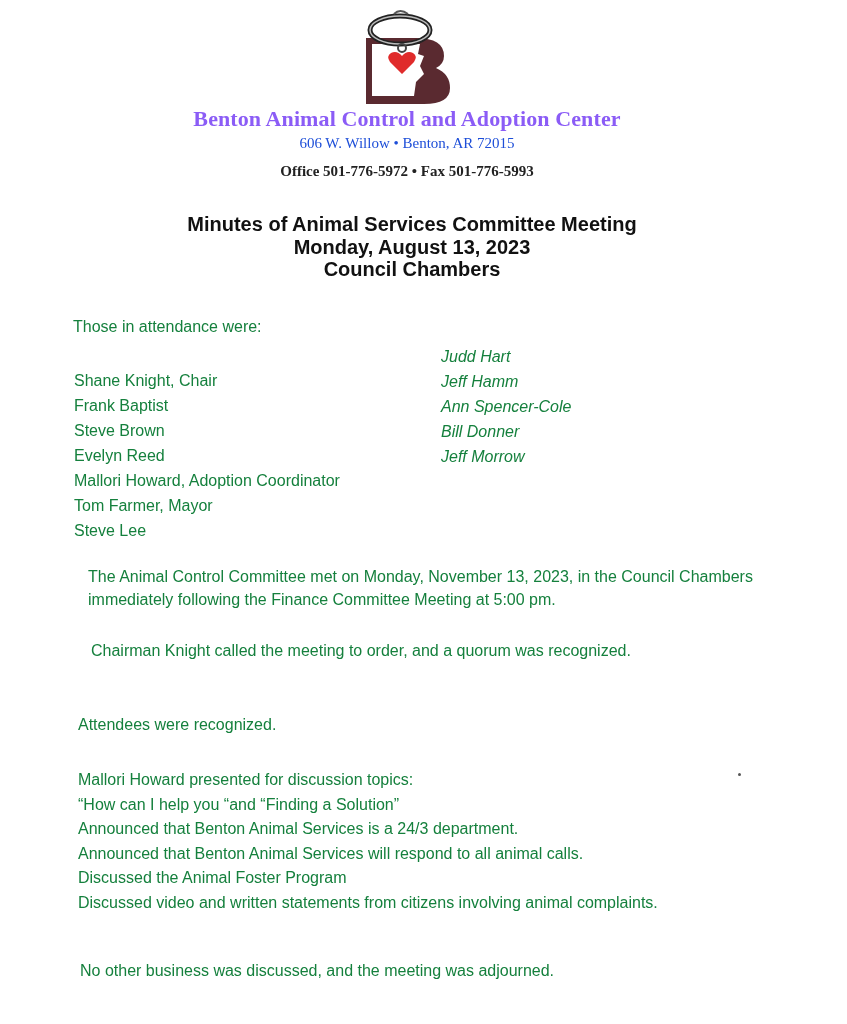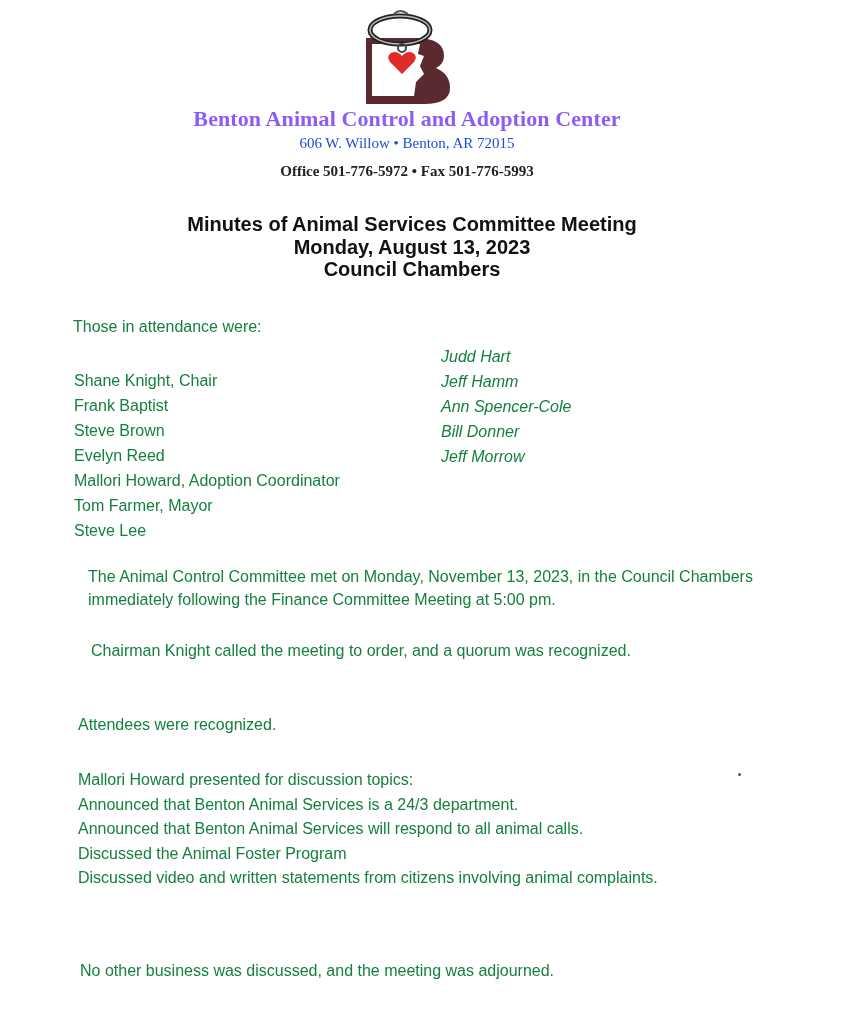--- a/index.html
+++ b/index.html
@@ -72,20 +72,21 @@
   <span class="row">Bill Donner</span>
   <span class="row">Jeff Morrow</span>
 </div>
 
 <div class="text para1">The Animal Control Committee met on Monday, November 13, 2023, in the Council Chambers immediately following the Finance Committee Meeting at 5:00 pm.</div>
 <div class="text para2">Chairman Knight called the meeting to order, and a quorum was recognized.</div>
 <div class="text para3">Attendees were recognized.</div>
 
 <div class="text topics">
   <span class="row">Mallori Howard presented for discussion topics:</span>
+  <span class="row">“How can I help you “and “Finding a Solution”</span>
   <span class="row">Announced that Benton Animal Services is a 24/3 department.</span>
   <span class="row">Announced that Benton Animal Services will respond to all animal calls.</span>
   <span class="row">Discussed the Animal Foster Program</span>
   <span style="display:block; white-space:normal;">Discussed video and written statements from citizens involving animal complaints.</span>
 </div>
 
 <div class="speck"></div>
 
 <div class="text closing">No other business was discussed, and the meeting was adjourned.</div>
 

